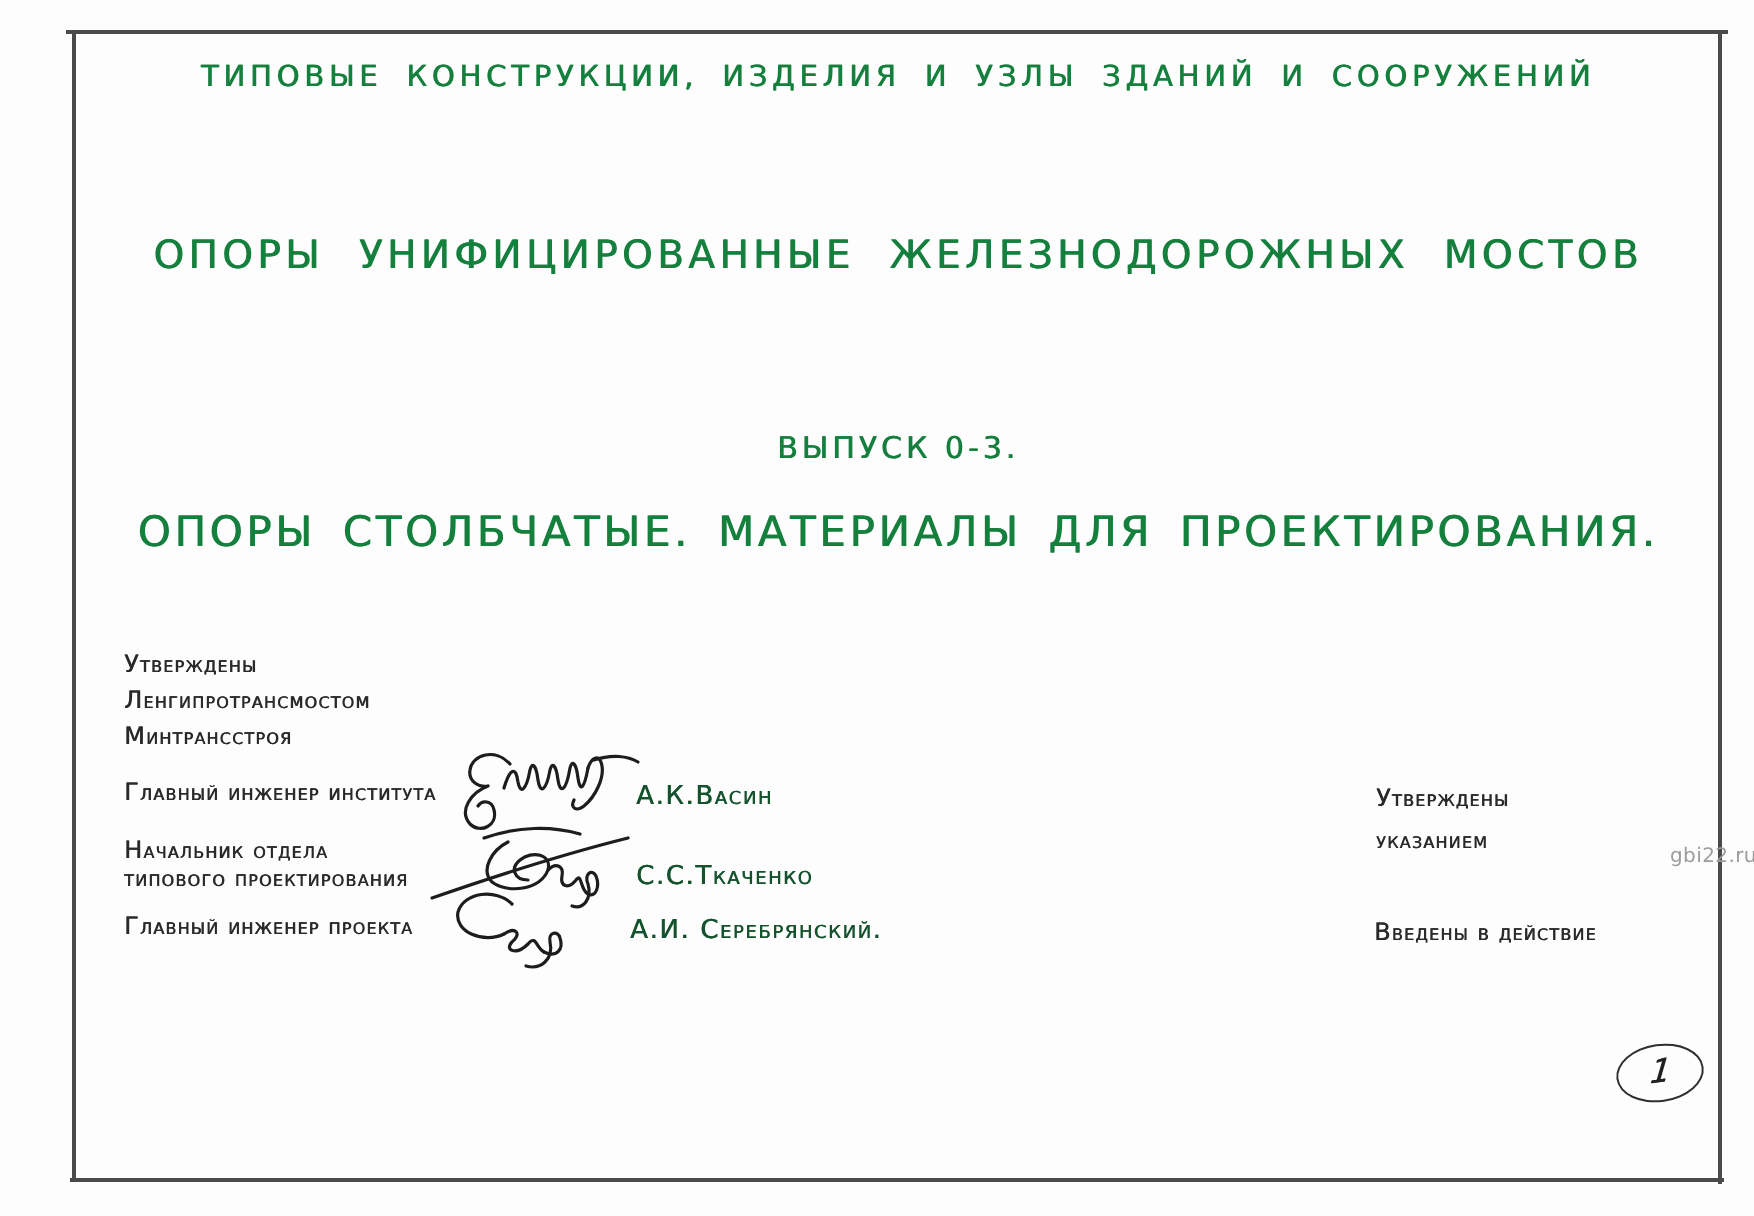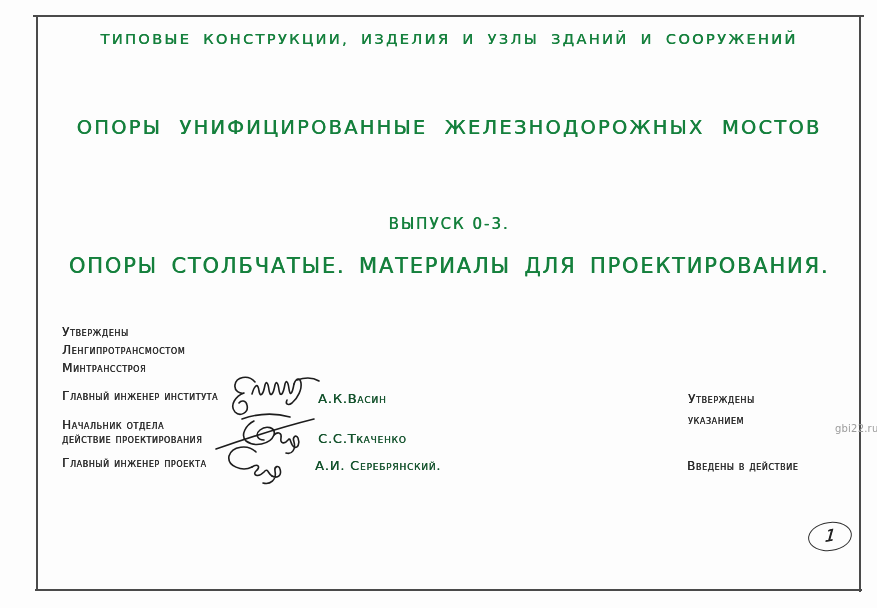--- a/index.html
+++ b/index.html
@@ -92,21 +92,21 @@
   <svg class="sig-svg" style="left:222px;top:372px;" width="100" height="45" viewBox="0 0 100 45">
     <path d="M33,10 C26,2 14,5 13,13 C12,19 18,22 22,21 C14,24 7,33 13,40 C18,45 27,41 25,33 C24,28 19,28 17,31"></path>
     <path d="M30,22 C33,12 36,11 37,19 C38,25 41,24 43,13 C44,9 46,10 47,18 C48,25 51,24 53,13 C54,9 56,10 57,18 C58,25 61,24 63,12 C64,8 66,9 67,17 C68,24 70,23 72,12"></path>
     <path d="M72,12 C74,6 78,5 79,11 C80,17 76,26 70,31 C66,34 63,32 65,28"></path>
     <path d="M75,8 C84,5 92,6 97,9"></path>
   </svg>
   <div class="sig-name" style="left:318px;top:391px;">А.К.Васин</div>
 
   <div class="small-label" style="left:62px;top:418px;">
     <div>Начальник отдела</div>
-    <div>действие проектирования</div>
+    <div>типового проектирования</div>
   </div>
   <svg class="sig-svg" style="left:214px;top:407px;" width="105" height="50" viewBox="0 0 105 50">
     <path d="M2,42 C25,34 60,22 100,12"></path>
     <path d="M28,12 C45,6 62,6 76,10"></path>
     <path d="M40,14 C32,18 26,28 32,34 C40,40 56,38 60,28 C62,20 52,18 46,23 C41,27 43,33 50,33"></path>
     <path d="M60,28 C64,24 68,26 67,31 C66,36 70,38 74,33 C77,29 76,38 80,40 C84,42 86,36 84,31 C82,27 78,30 80,35 C82,42 78,48 72,46"></path>
   </svg>
   <div class="sig-name" style="left:318px;top:431px;">С.С.Ткаченко</div>
 
   <div class="small-label" style="left:62px;top:456px;">

